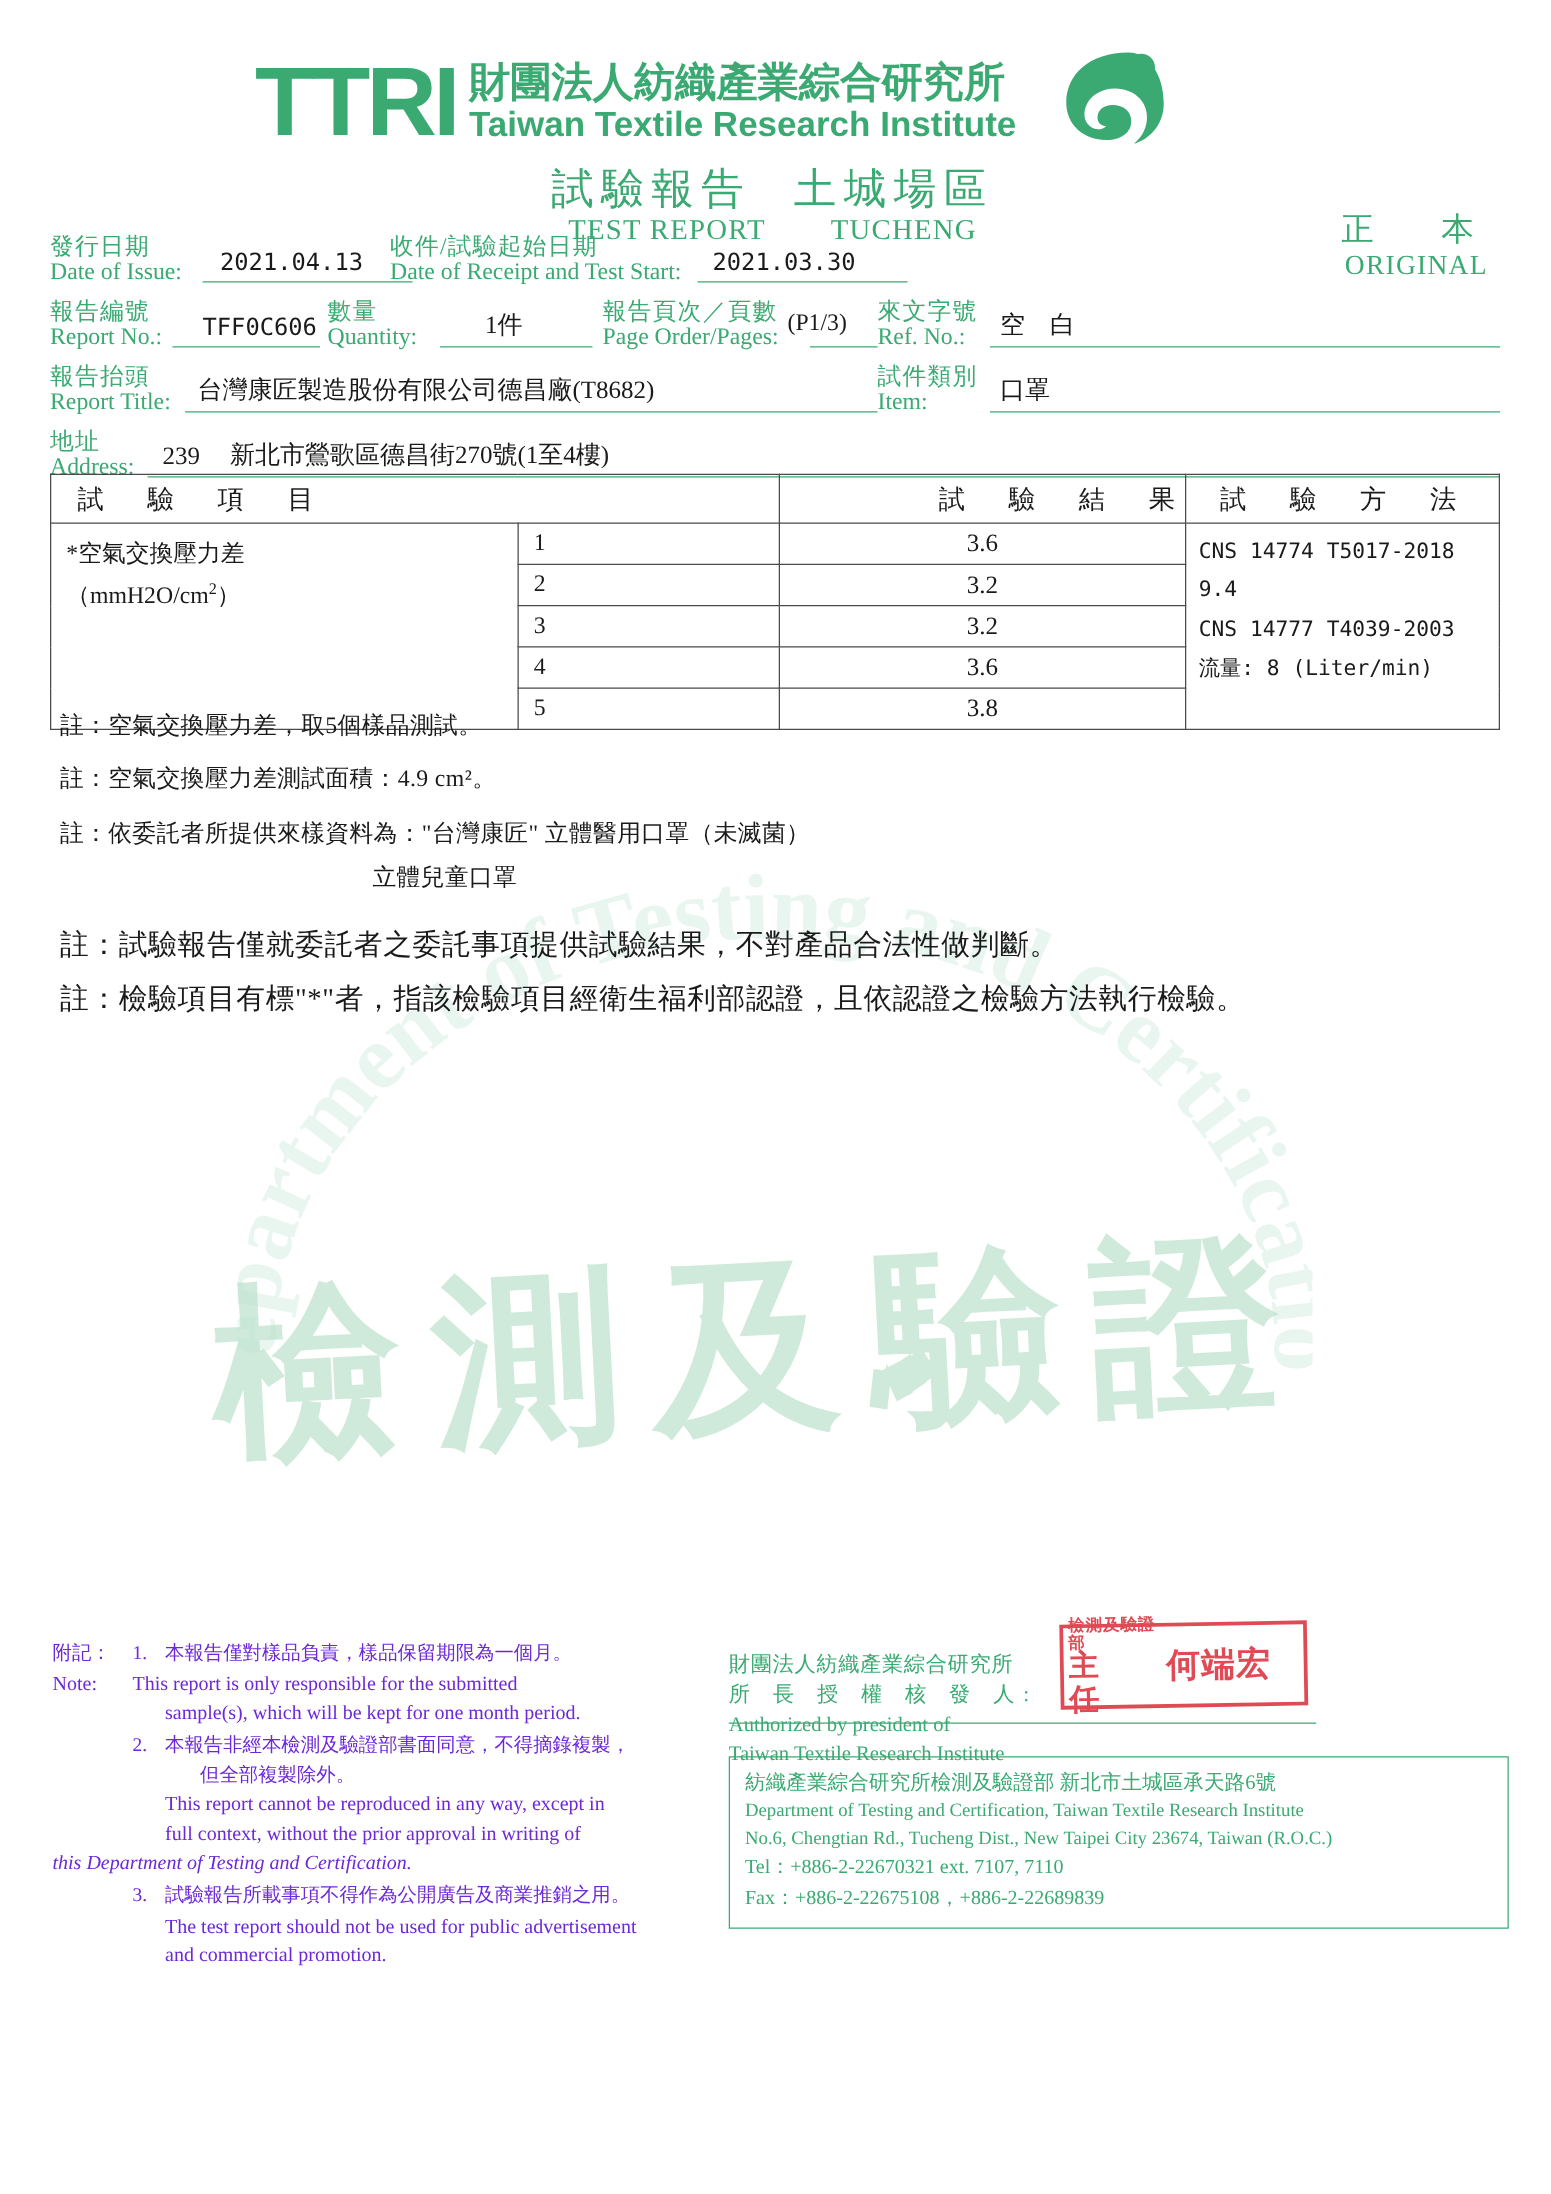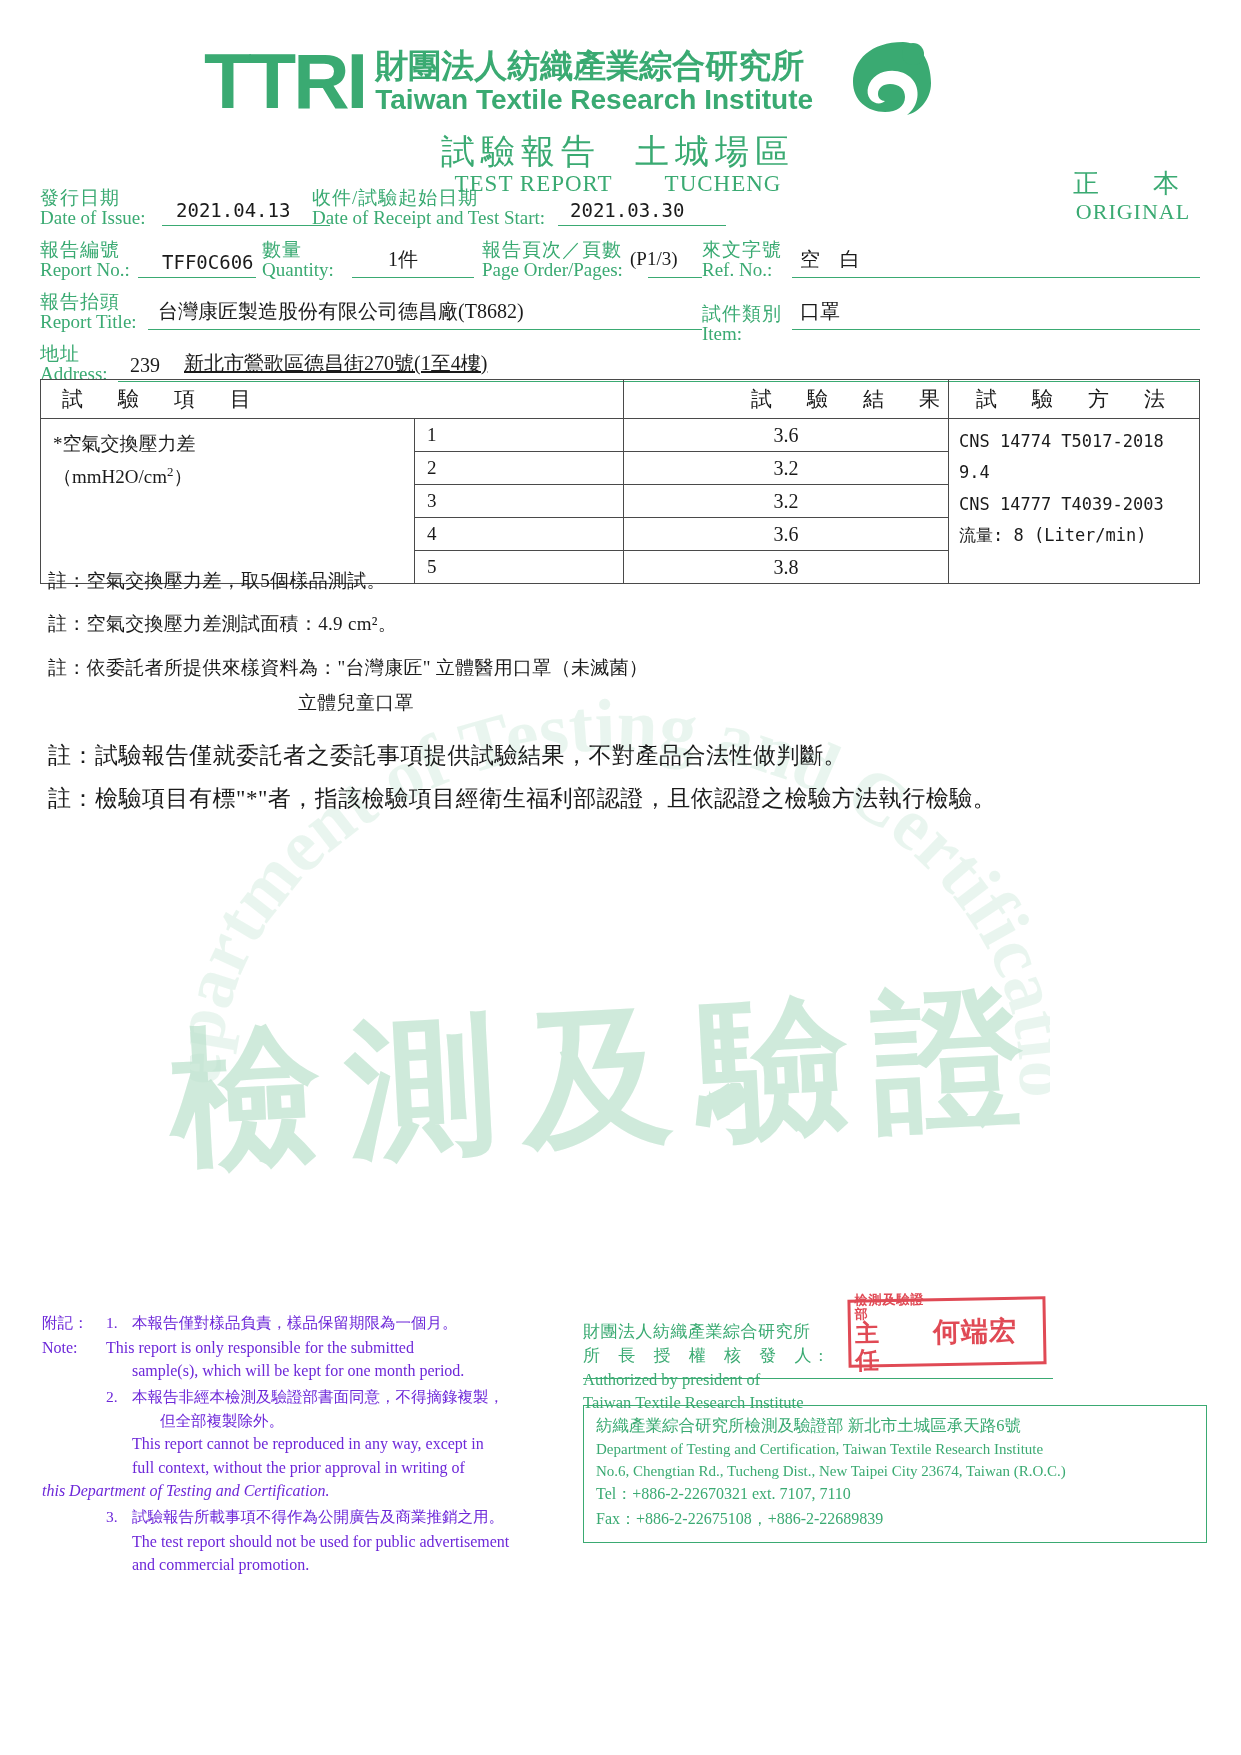--- a/index.html
+++ b/index.html
@@ -229,36 +229,36 @@
     </div>
 
     <div class="m-row" style="margin-top:8px;">
       <div class="lbl" style="left:0;top:0;">
         <span class="cn">報告抬頭</span>
         <span class="en">Report Title:</span>
       </div>
       <div class="rule" style="left:108px;width:554px;"></div>
       <div class="val cjk" style="left:118px;">台灣康匠製造股份有限公司德昌廠(T8682)</div>
 
-      <div class="lbl" style="left:662px;top:12px;">
+      <div class="lbl" style="left:662px;top:0;">
         <span class="cn">試件類別</span>
         <span class="en">Item:</span>
       </div>
       <div class="rule" style="left:752px;width:408px;"></div>
       <div class="val cjk" style="left:760px;">口罩</div>
     </div>
 
     <div class="m-row" style="margin-top:8px;">
       <div class="lbl" style="left:0;top:0;">
         <span class="cn">地址</span>
         <span class="en">Address:</span>
       </div>
       <div class="rule" style="left:78px;width:1082px;"></div>
       <div class="val" style="left:90px;">239</div>
-      <div class="val cjk" style="left:144px;text-decoration:underline;">新北市鶯歌區德昌街270號(1至4樓)</div>
+      <div class="val cjk" style="left:144px;">新北市鶯歌區德昌街270號(1至4樓)</div>
     </div>
   </div>
 
   <table class="results">
     <tbody>
         <tr>
       <th class="h-item" colspan="2">試　驗　項　目</th>
       <th class="h-result">試　驗　結　果</th>
       <th class="h-method">試　驗　方　法</th>
     </tr>

